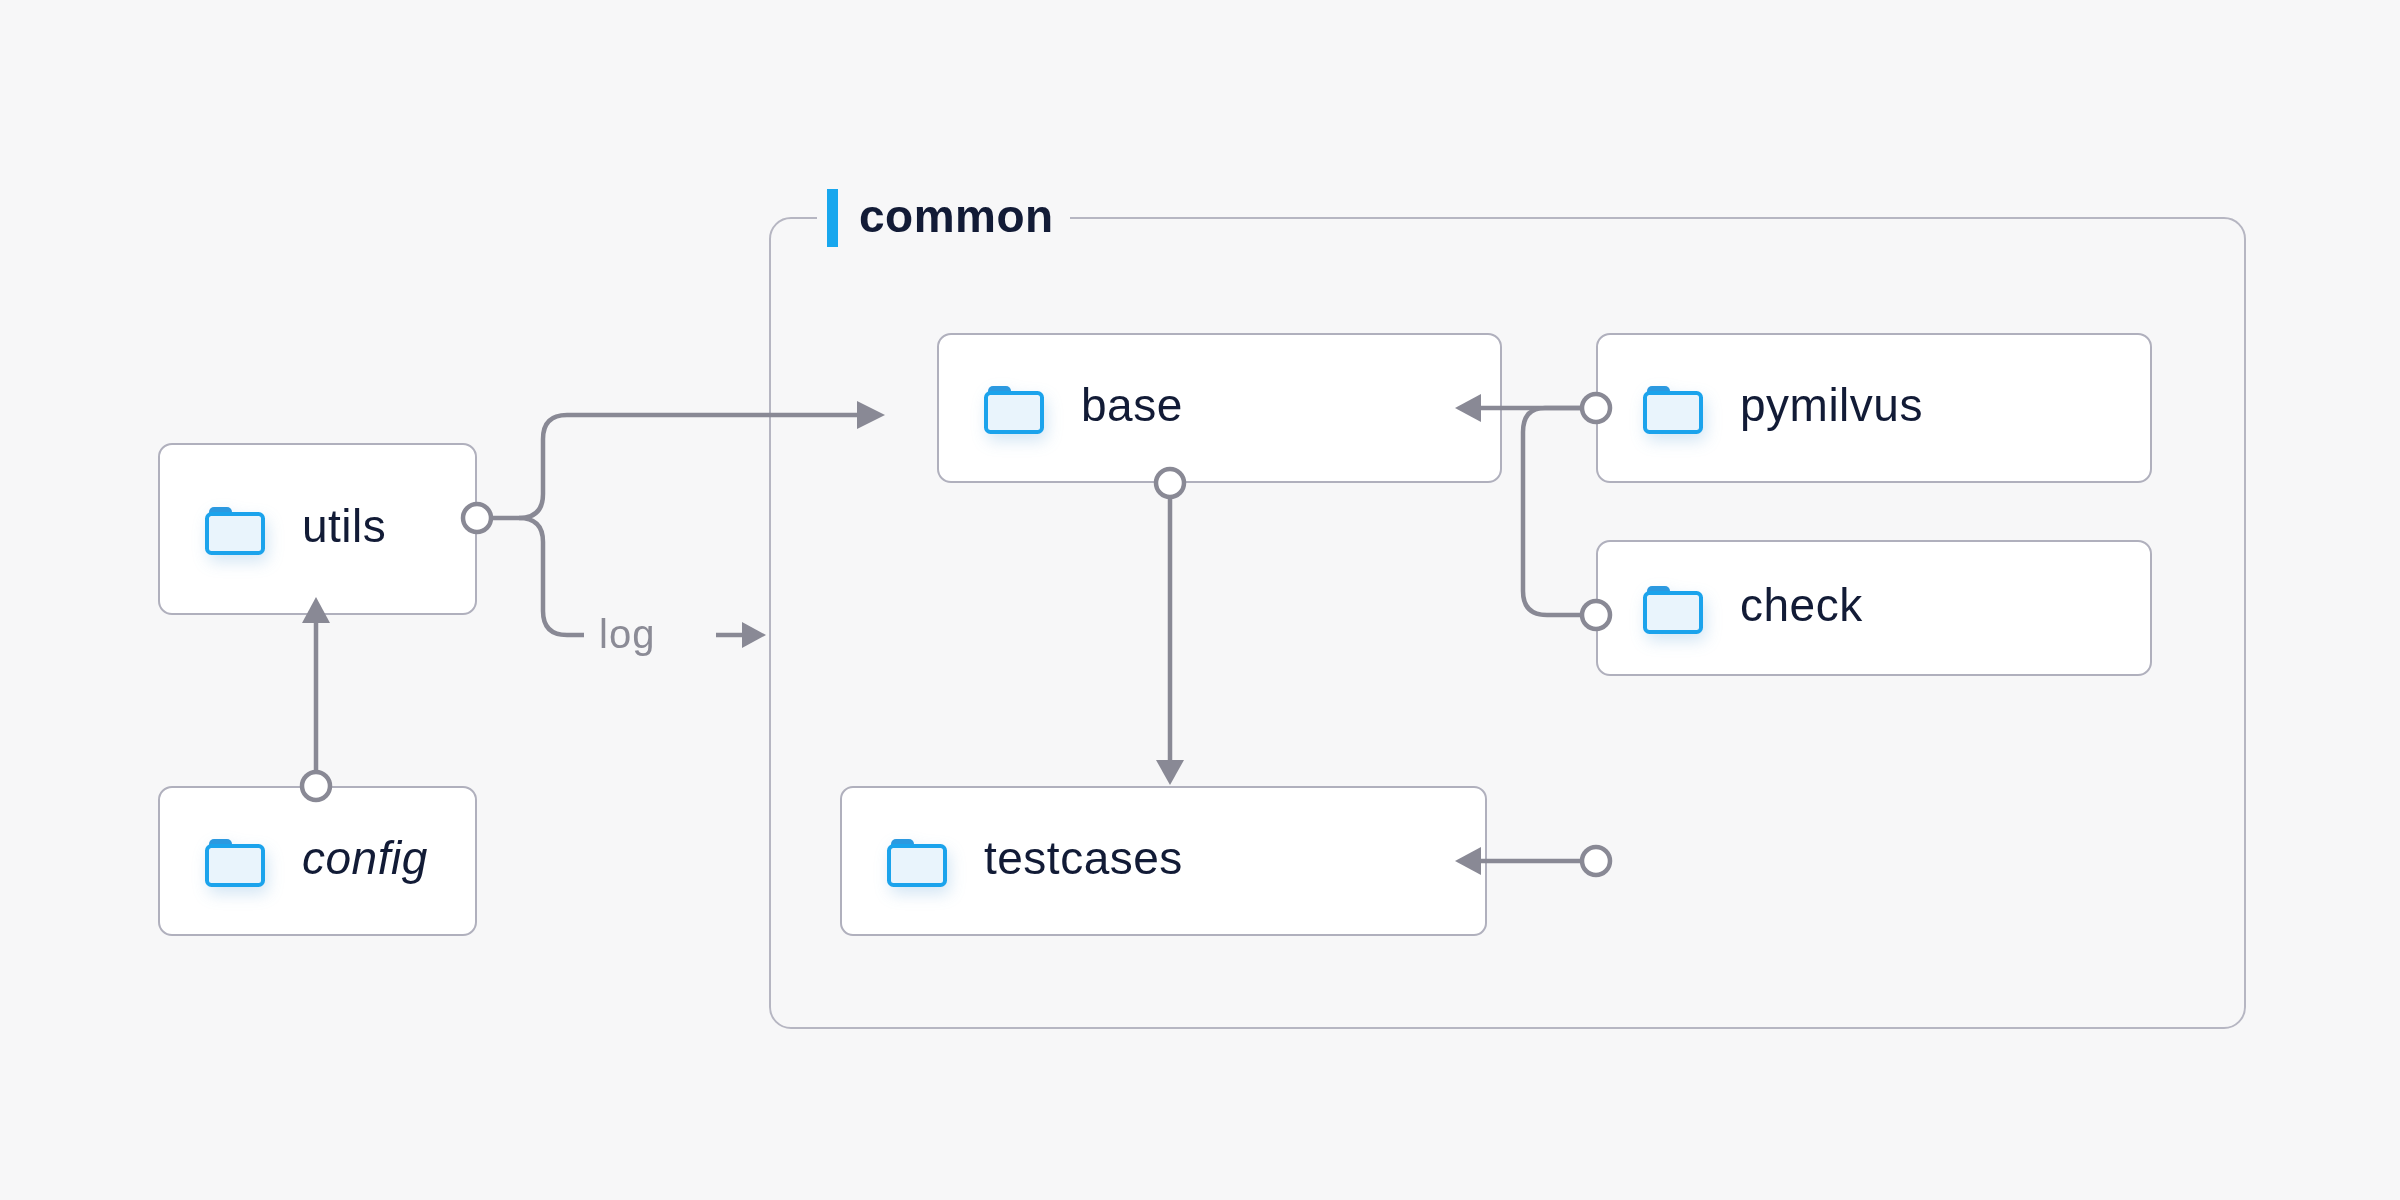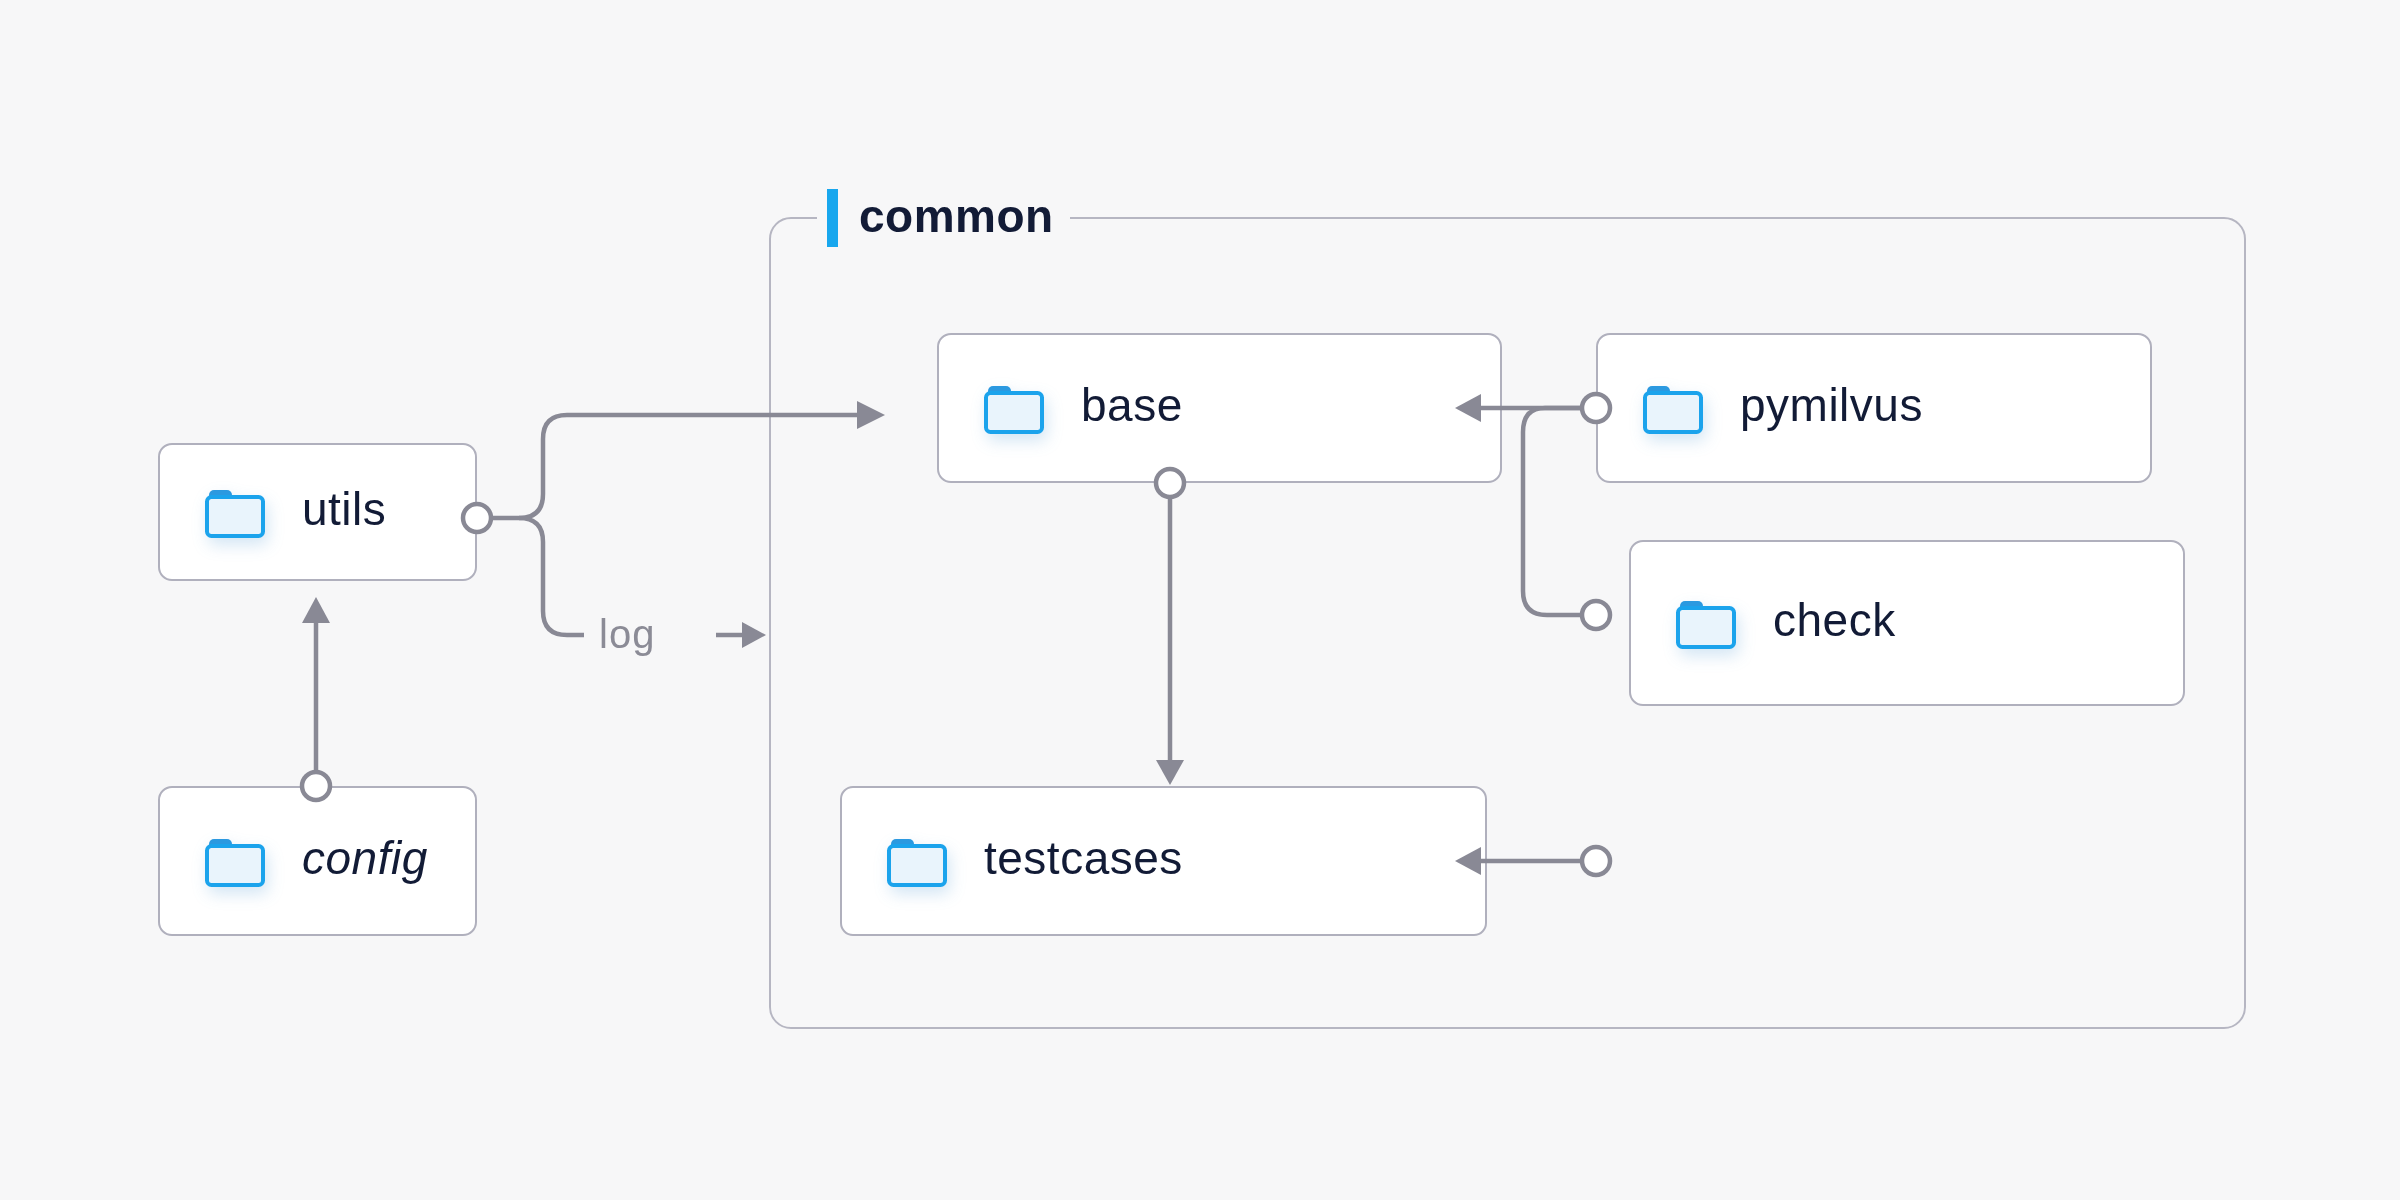--- a/index.html
+++ b/index.html
@@ -70,25 +70,25 @@
     letter-spacing:0.5px;
     line-height:1;
     padding-bottom:6px;
   }
   .folder-svg{
     width:62px;height:54px;flex:0 0 auto;
     filter:drop-shadow(3px 7px 8px rgba(40,130,200,0.20));
   }
   .folder-body{fill:var(--folder-fill);stroke:var(--folder-stroke);}
   .folder-tab{fill:var(--folder-tab);}
-  .n-utils    {left:158px; top:443px; width:319px; height:138px;text-align:center;}
+  .n-utils    {left:158px; top:443px; width:319px; height:172px;text-align:center;}
   .n-config   {left:158px; top:786px; width:319px; height:150px;font-style:italic;}
   .n-base     {left:937px; top:333px; width:565px; height:150px;}
   .n-pymilvus {left:1596px;top:333px; width:556px; height:150px;}
-  .n-check    {left:1629px;top:540px; width:556px; height:166px;}
+  .n-check    {left:1596px;top:540px; width:556px; height:136px;}
   .n-testcases{left:840px; top:786px; width:647px; height:150px;border-radius:13px;}
   .n-common   {left:1596px;top:786px; width:556px; height:150px;}
   
   .connector-layer{
     position:absolute;left:0;top:0;width:2400px;height:1200px;
     pointer-events:none;
   }
   .edge{stroke:var(--line);stroke-width:4.5;fill:none;}
   .arrowhead{fill:var(--line);stroke:none;}
   .dot{fill:#ffffff;stroke:var(--line);stroke-width:4.5;}

